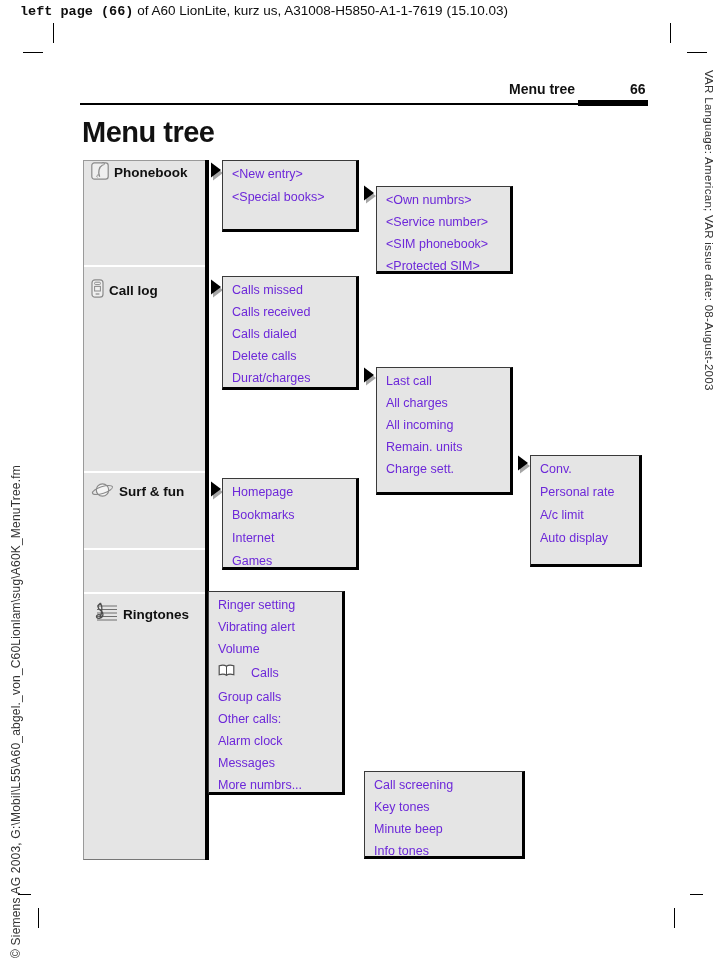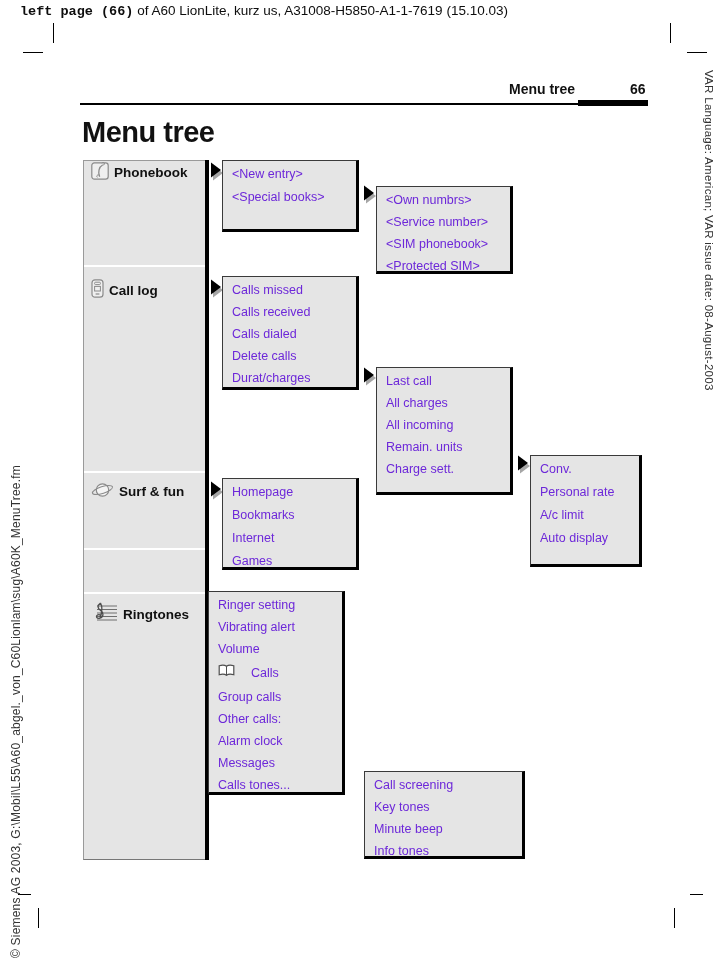--- a/index.html
+++ b/index.html
@@ -215,21 +215,21 @@
           <path d="M8.5 2.3 C6.8 0.9 4 0.8 1.2 1.7 L1.2 10.7 C4 9.8 6.8 9.9 8.5 11.3 C10.2 9.9 13 9.8 15.8 10.7 L15.8 1.7 C13 0.8 10.2 0.9 8.5 2.3 Z" fill="#ffffff" stroke="#4f4f4f" stroke-width="1.2"></path>
           <line x1="8.5" y1="2.3" x2="8.5" y2="11.3" stroke="#4f4f4f" stroke-width="1"></line>
         </svg>
       </span>
       <span>Calls</span>
     </div>
     <div class="item">Group calls</div>
     <div class="item">Other calls:</div>
     <div class="item">Alarm clock</div>
     <div class="item">Messages</div>
-    <div class="item">Calls tones...</div>
+    <div class="item">More numbrs...</div>
   </div>
 
   <div class="abs mbox" style="left:364px;top:771px;width:161px;height:88px">
     <div class="item">Call screening</div>
     <div class="item">Key tones</div>
     <div class="item">Minute beep</div>
     <div class="item">Info tones</div>
   </div>
 
   <div class="abs side-right">VAR Language: American; VAR issue date: 08-August-2003</div>

